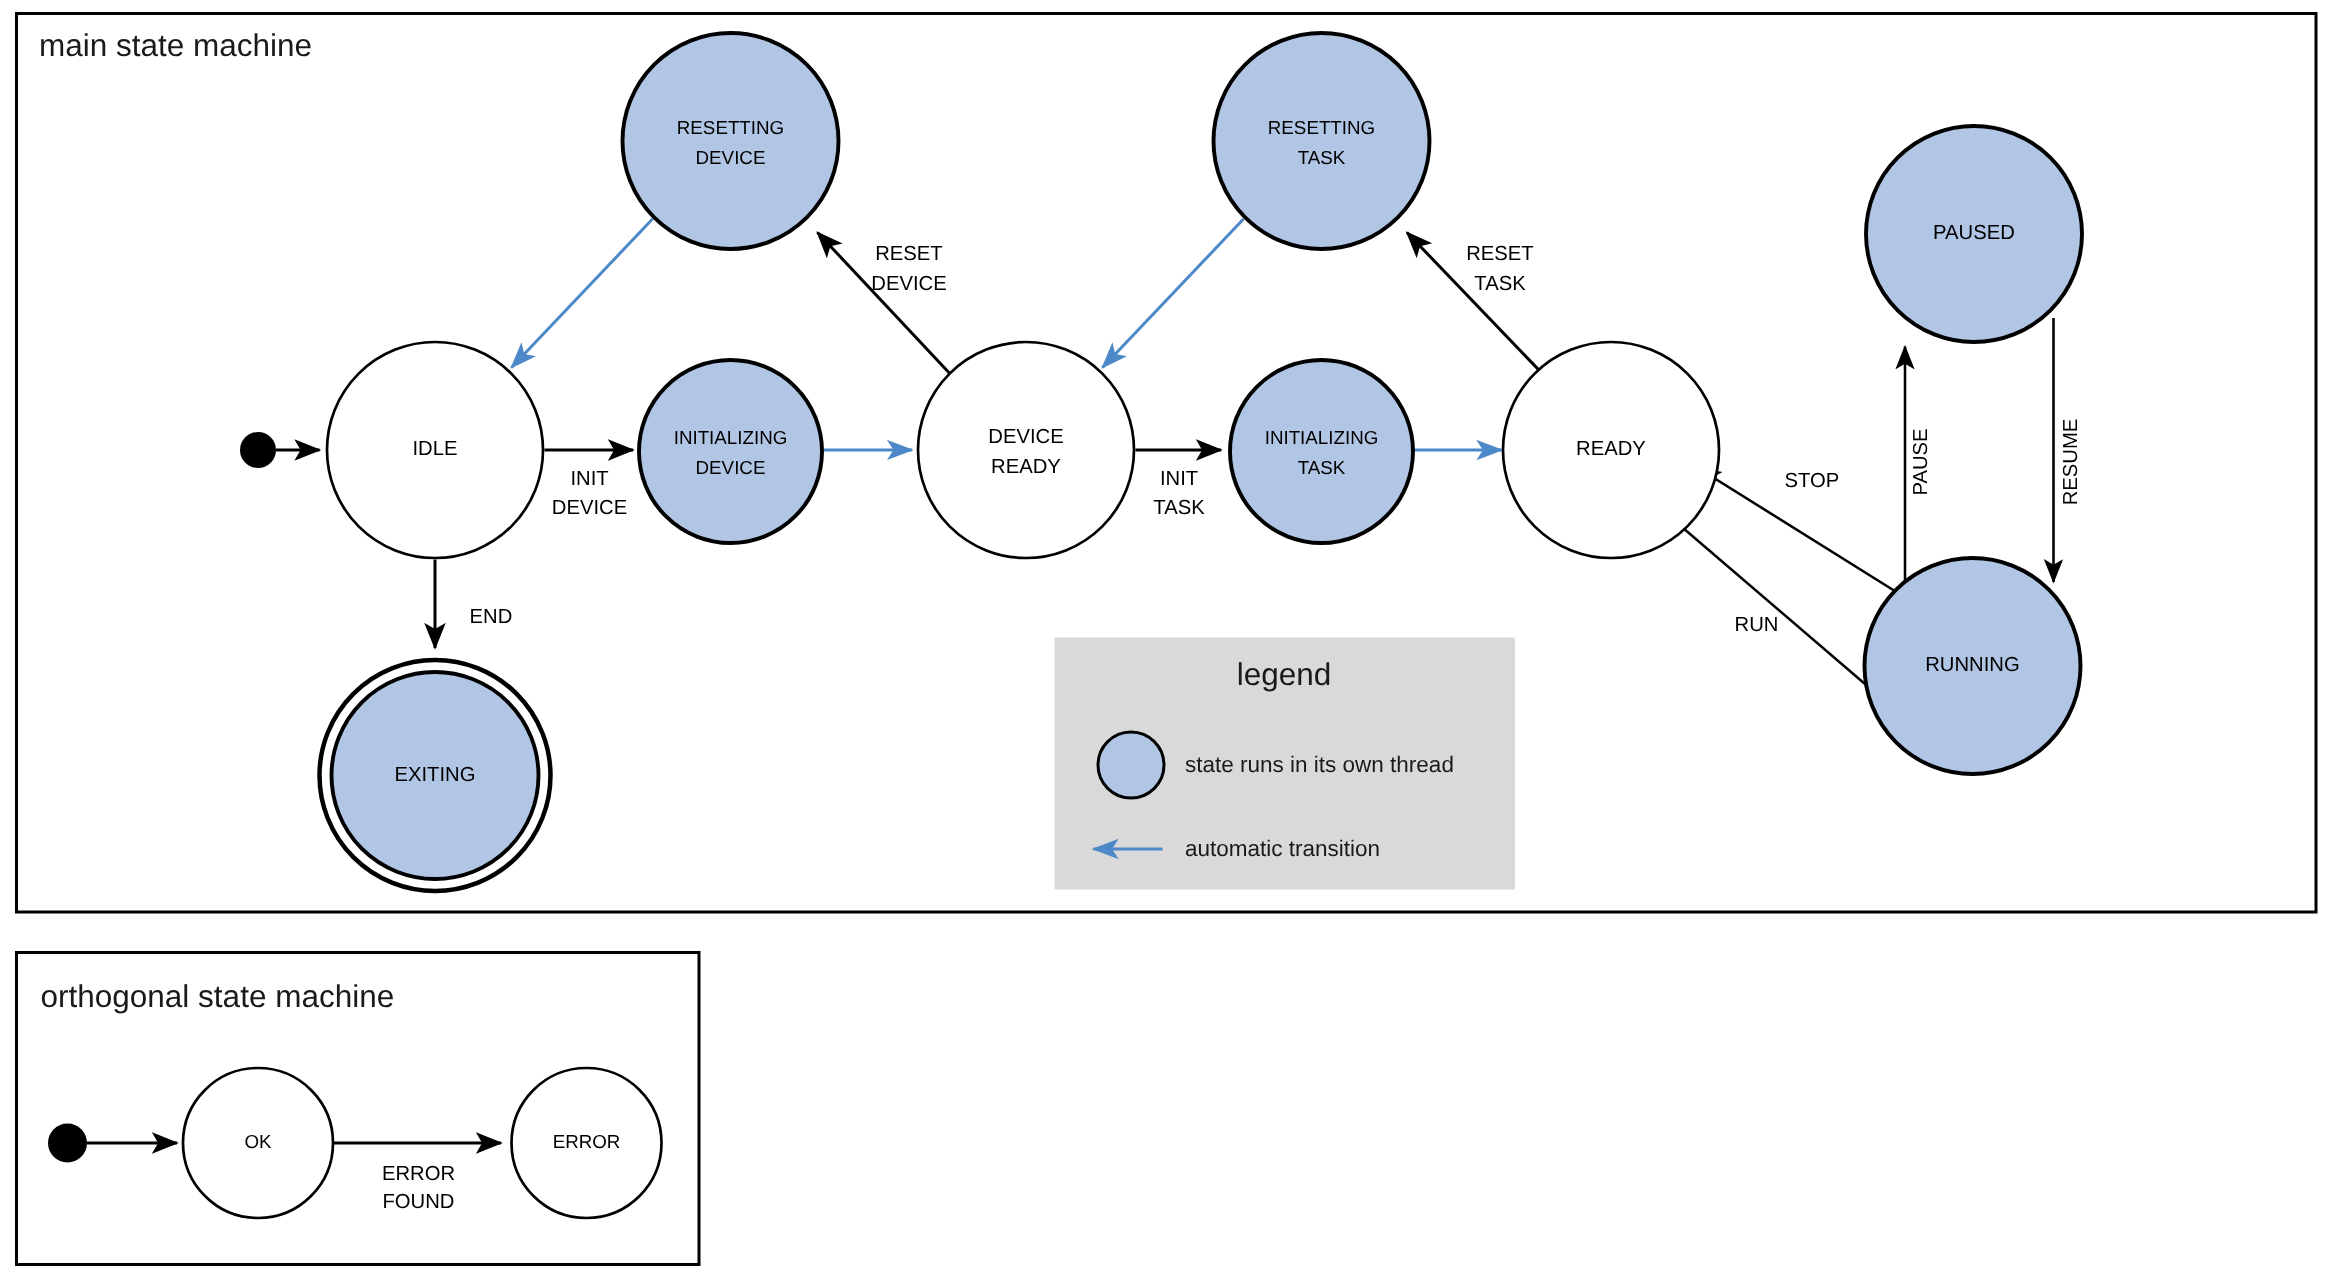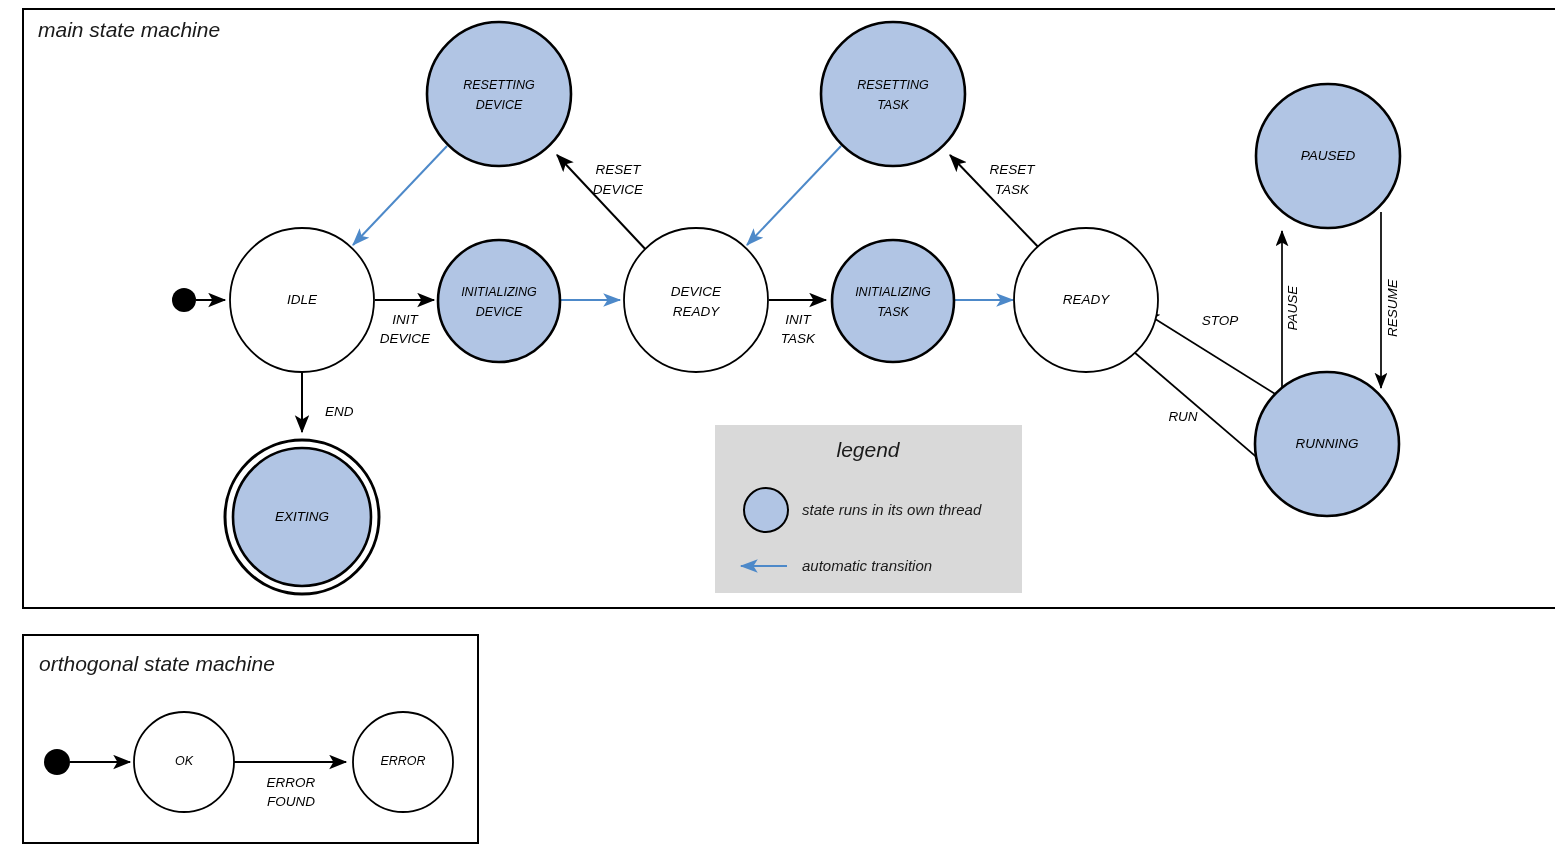--- a/index.html
+++ b/index.html
@@ -10,24 +10,23 @@
   }
   body {
     width: 1555px;
     height: 852px;
     font-family: "Liberation Sans", sans-serif;
     overflow: hidden;
     position: relative;
   }
   #diagram-root {
     position: absolute;
-    left: 12px; top: 0;
+    left: 0; top: 0;
     width: 1263px;
     height: 852px;
-    font-style: italic;
   }
   svg.canvas {
     display: block;
     width: 1555px;
     height: 852px;
   }
   .frame-rect {
     fill: #ffffff;
     stroke: #000000;
     stroke-width: 2;

